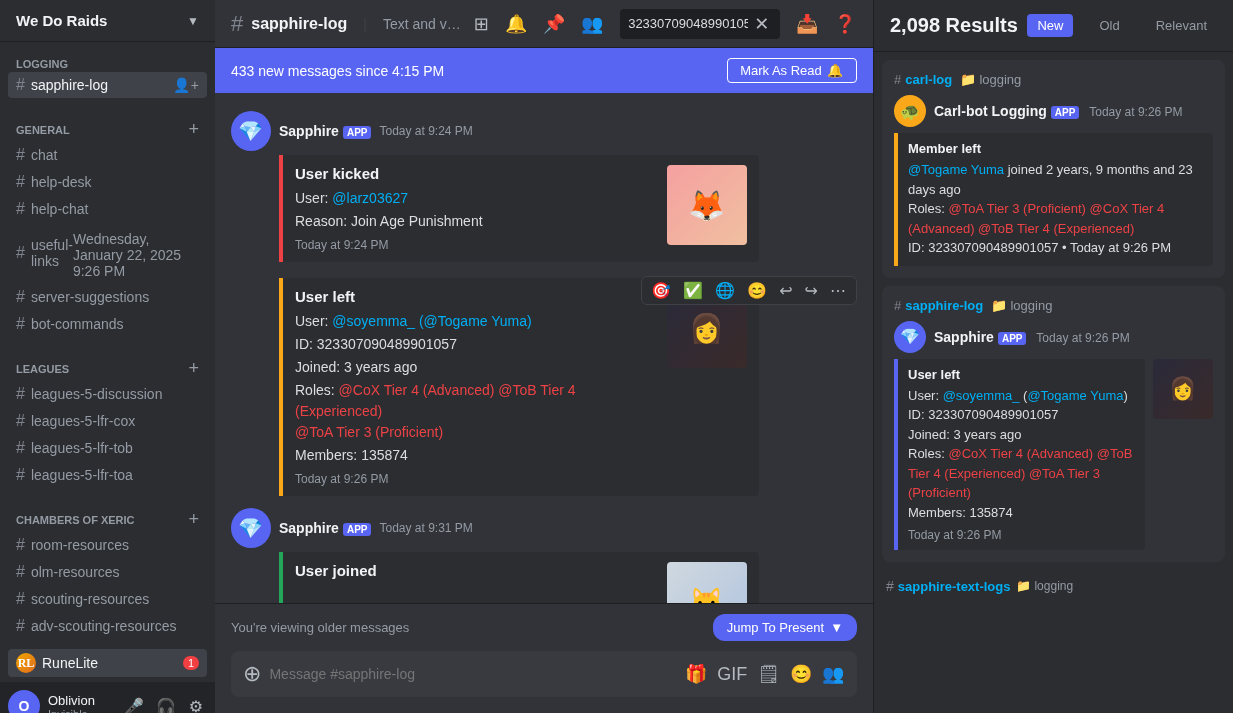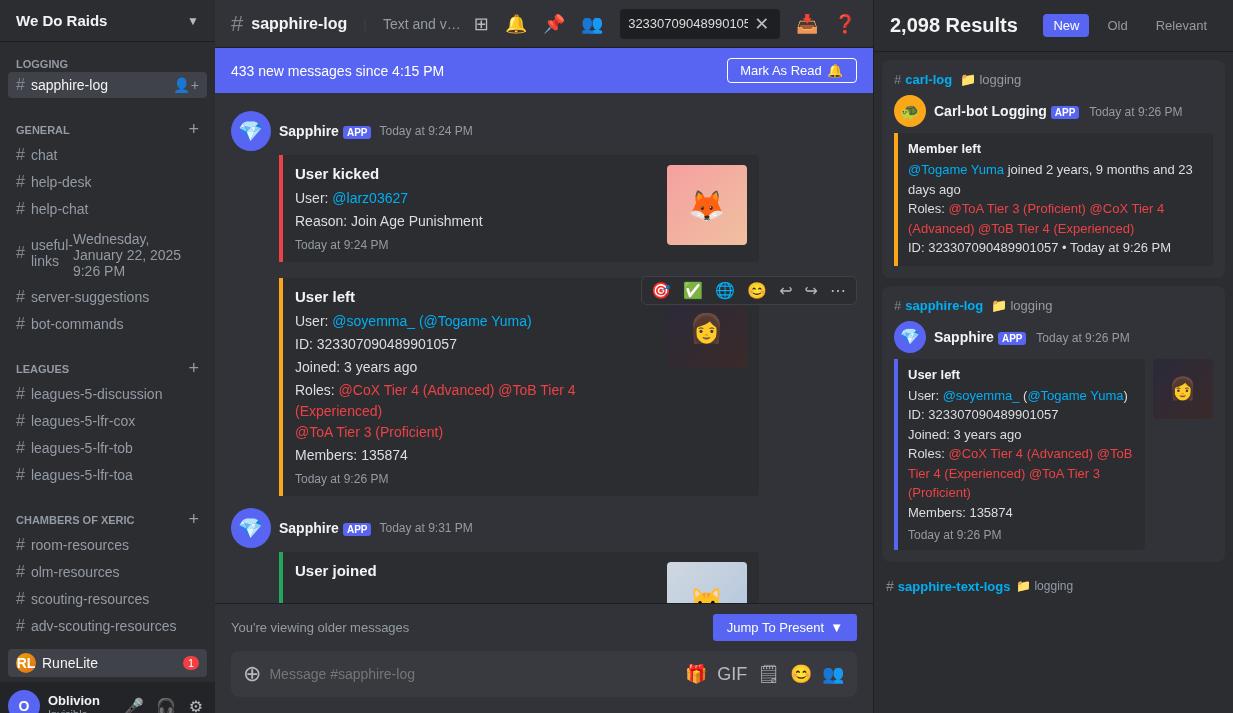--- a/index.html
+++ b/index.html
@@ -15,28 +15,28 @@
     .sidebar-channel .hash { margin-right: 6px; color: #80848e; font-size: 16px; }
     .sidebar-section-header { display: flex; align-items: center; justify-content: space-between; padding: 0 8px; margin-bottom: 2px; }
     .sidebar-section-header .section-name { font-size: 11px; font-weight: 700; color: #949ba4; text-transform: uppercase; }
     .sidebar-section-header .add-btn { color: #949ba4; font-size: 18px; cursor: pointer; }
     .sidebar-channel .add-member-icon { margin-left: auto; color: #949ba4; font-size: 14px; }
 
     
     #user-area { margin-top: auto; background: #232428; padding: 8px; display: flex; align-items: center; gap: 8px; }
     #user-avatar { width: 32px; height: 32px; border-radius: 50%; background: #5865f2; display: flex; align-items: center; justify-content: center; font-size: 14px; font-weight: 700; color: white; position: relative; flex-shrink: 0; }
     #user-info { flex: 1; min-width: 0; }
-    #user-name { font-size: 13px; font-weight: 700; color: #f2f3f5; }
+    #user-name { font-size: 13px; font-weight: 400; color: #f2f3f5; }
     #user-status { font-size: 11px; color: #949ba4; }
     #user-controls { display: flex; gap: 4px; }
     #user-controls span { color: #b5bac1; cursor: pointer; font-size: 16px; padding: 2px 4px; }
 
     
     .runelit-channel { display: flex; align-items: center; padding: 4px 8px; border-radius: 4px; cursor: pointer; color: #f2f3f5; font-size: 14px; margin: 1px 0; background: #404249; }
-    .runelit-channel .rl-icon { width: 20px; height: 20px; border-radius: 50%; background: linear-gradient(135deg, #f0a500, #e06c1e); margin-right: 6px; display: flex; align-items: center; justify-content: center; font-size: 14px; font-weight: 700; color: white; flex-shrink: 0; }
+    .runelit-channel .rl-icon { width: 20px; height: 20px; border-radius: 50%; background: linear-gradient(135deg, #f0a500, #e06c1e); margin-right: 6px; display: flex; align-items: center; justify-content: center; font-size: 12px; font-weight: 700; color: white; flex-shrink: 0; font-family: Liberation Serif, serif; }
     .runelit-channel .notif-badge { margin-left: auto; background: #f23f42; border-radius: 10px; font-size: 11px; color: white; padding: 1px 5px; }
 
     
     #main { flex: 1; display: flex; flex-direction: column; background: #313338; min-width: 0; }
 
     
     #channel-header { height: 48px; background: #313338; border-bottom: 1px solid #1e1f22; display: flex; align-items: center; padding: 0 16px; gap: 8px; flex-shrink: 0; }
     #channel-header .hash-icon { color: #80848e; font-size: 22px; }
     #channel-header .channel-name { font-weight: 700; color: #f2f3f5; font-size: 16px; }
     #channel-header .separator { color: #3f4147; margin: 0 8px; }
@@ -86,35 +86,35 @@
     .msg-author .app-tag { background: #5865f2; border-radius: 3px; font-size: 10px; color: white; padding: 1px 4px; margin-left: 4px; font-weight: 700; }
     .msg-time { font-size: 12px; color: #949ba4; font-weight: 400; }
 
     
     .hover-actions { position: absolute; right: 16px; top: 4px; display: flex; gap: 4px; background: #2b2d31; border: 1px solid #3f4147; border-radius: 6px; padding: 2px 6px; }
     .hover-actions span { color: #b5bac1; font-size: 16px; cursor: pointer; padding: 2px 4px; }
 
     
     #older-messages-bar { background: #313338; border-top: 1px solid #1e1f22; padding: 10px 16px; display: flex; align-items: center; justify-content: space-between; flex-shrink: 0; }
     #older-messages-bar .older-text { color: #949ba4; font-size: 13px; }
-    #older-messages-bar .jump-btn { background: #5865f2; color: white; border: none; border-radius: 3px; padding: 6px 14px; font-size: 13px; cursor: pointer; display: flex; align-items: center; gap: 6px; }
+    #older-messages-bar .jump-btn { background: #5865f2; color: white; border: none; border-radius: 12px; padding: 6px 14px; font-size: 13px; cursor: pointer; display: flex; align-items: center; gap: 6px; }
 
     
     #message-input-area { background: #313338; padding: 0 16px 16px; flex-shrink: 0; }
     #message-input-box { background: #383a40; border-radius: 8px; padding: 10px 12px; display: flex; align-items: center; gap: 8px; }
     #message-input-box .plus-btn { color: #b5bac1; font-size: 22px; cursor: pointer; }
     #message-input-box input { flex: 1; background: transparent; border: none; outline: none; color: #dcddde; font-size: 14px; }
     #message-input-box .input-icons { display: flex; gap: 10px; align-items: center; }
     #message-input-box .input-icons span { color: #b5bac1; font-size: 18px; cursor: pointer; }
 
     
     #right-panel { width: 360px; background: #2b2d31; border-left: 1px solid #1e1f22; display: flex; flex-direction: column; flex-shrink: 0; }
     #right-panel-header { padding: 14px 16px; display: flex; align-items: center; justify-content: space-between; border-bottom: 1px solid #1e1f22; flex-shrink: 0; }
     #right-panel-header .results-count { font-weight: 700; color: #f2f3f5; font-size: 20px; }
-    #right-panel-header .tabs { display: flex; gap: 8px; }
+    #right-panel-header .tabs { display: flex; gap: 16px; }
     #right-panel-header .tab { padding: 4px 10px; border-radius: 4px; font-size: 13px; cursor: pointer; color: #949ba4; font-weight: 500; }
     #right-panel-header .tab.active { background: #5865f2; color: white; }
 
     
     #search-results { flex: 1; overflow-y: auto; padding: 8px; }
     #search-results::-webkit-scrollbar { width: 6px; }
     #search-results::-webkit-scrollbar-track { background: transparent; }
     #search-results::-webkit-scrollbar-thumb { background: #1a1b1e; border-radius: 3px; }
 
     .result-item { background: #313338; border-radius: 8px; margin-bottom: 8px; padding: 12px; }

